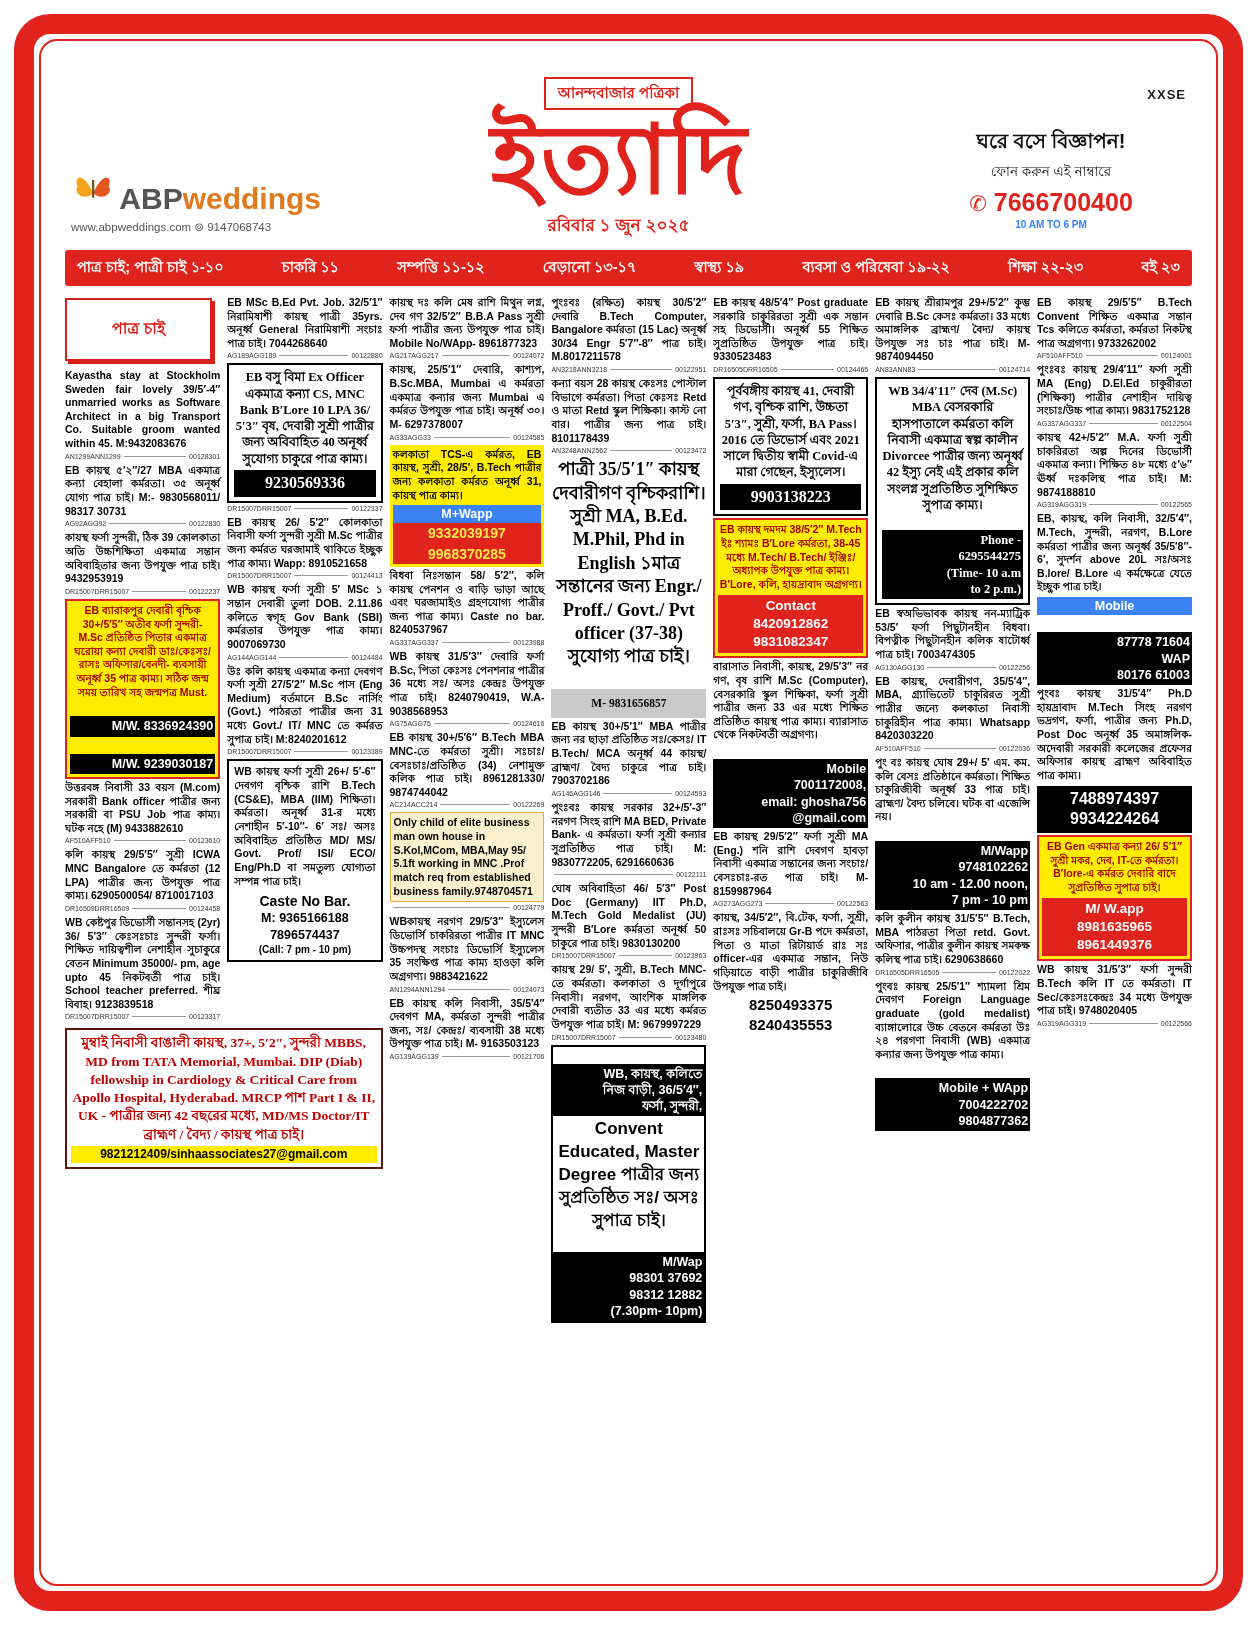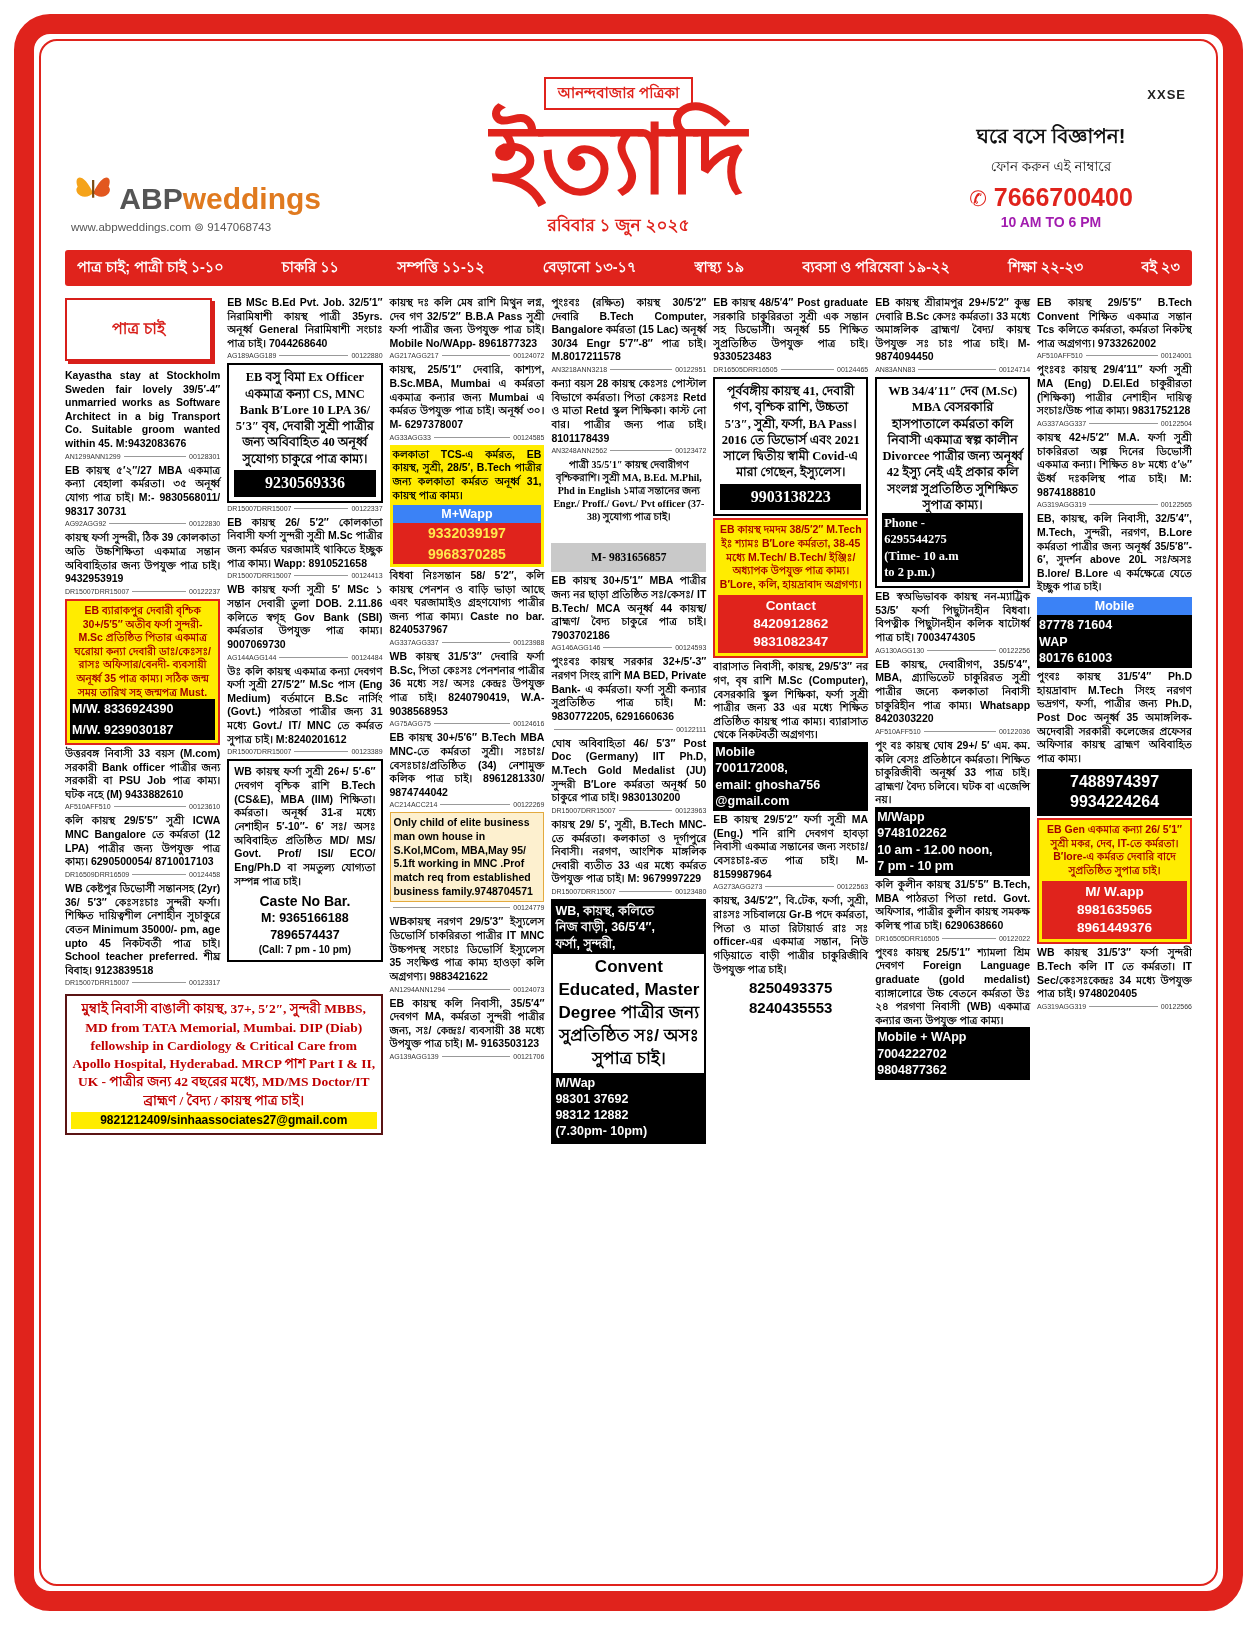--- a/index.html
+++ b/index.html
@@ -18,21 +18,21 @@
   .brand-sub{font-size:11.5px;color:#555;margin-top:6px}
   .masthead{flex:1;text-align:center}
   .paper-tag{display:inline-block;border:2px solid #e0231c;color:#e0231c;font-weight:bold;font-size:15px;padding:2px 12px;margin-bottom:2px}
   .big-title{font-size:96px;font-weight:bold;color:#e0231c;line-height:1.02;font-family:"Liberation Serif","DejaVu Serif",serif}
   .issue-date{color:#e0231c;font-size:17px;font-weight:bold;margin-top:2px}
   .contact{width:270px;text-align:center;padding-bottom:10px}
   .promo1{font-size:20px;font-weight:bold;color:#111}
   .promo2{font-size:13.5px;color:#111;margin:2px 0 4px}
   .hotline{font-size:25px;font-weight:bold;color:#e0231c}
   .hotline .ph-icon{font-size:21px}
-  .hours{font-size:14px;font-weight:bold;color:#a21caf;margin-top:2px}
+  .hours{font-size:10px;font-weight:bold;color:#3b82f6;margin-top:2px}
   
   .navbar{background:#e0231c;color:#fff;display:flex;justify-content:space-between;align-items:center;font-weight:bold;font-size:14.5px;padding:6px 12px;border-radius:3px;margin:6px 0 10px}
   .nav-item{white-space:nowrap}
   
   .cols{display:flex;gap:7px;align-items:flex-start;height:1212px;overflow:hidden}
   .col{flex:1;min-width:0}
   .colgroup{flex:2.05;min-width:0;display:flex;flex-direction:column}
   .colrow{display:flex;gap:7px}
   .colrow .col{flex:1}
   .section-title{border:2px solid #d81f1a;color:#d81f1a;background:#fff;font-weight:bold;font-size:16px;text-align:center;padding:16px 6px;margin:2px 8px 8px 0;box-shadow:3px 3px 0 #d81f1a}
@@ -41,25 +41,25 @@
   .p-text{text-align:justify;font-weight:bold;white-space:pre-line}
   .s-outlined{border:2px solid #000;padding:4px 5px;font-family:"Liberation Serif","DejaVu Serif",serif}
   .s-outlined .p-text{font-size:12.5px;text-align:center;line-height:1.3}
   .s-boxed{border:2px solid #000;padding:4px 5px}
   .s-yellow{background:#ffec00;padding:3px}
   .s-yellowred{background:#ffec00;padding:3px;border:2px solid #e0231c}
   .s-yellowred .p-text{color:#a30000;text-align:center}
   .s-peach{background:#fdf0cf;border:1px solid #e3aa3f;padding:3px}
   .s-peach .p-text{text-align:left}
   .s-feature{font-family:"Liberation Serif","DejaVu Serif",serif}
-  .s-feature .p-text{font-size:10px;text-align:center}
+  .s-feature .p-text{font-size:18px;text-align:center}
   .s-blackwrap{border:2px solid #000}
   .s-mumbai{border:2px solid #5a1414;padding:4px;background:#fff;margin-top:4px}
   .p-redtext{color:#c00000;font-weight:bold;text-align:center;font-size:13.5px;line-height:1.35;font-family:"Liberation Serif","DejaVu Serif",serif}
-  .p-phblack{background:#000;color:#fff;font-weight:bold;text-align:left;font-size:12.5px;padding:2px 2px;margin-top:0;white-space:pre-line;line-height:1.3}
+  .p-phblack{background:#000;color:#fff;font-weight:bold;text-align:right;font-size:12.5px;padding:2px 2px;margin-top:17px;white-space:pre-line;line-height:1.3}
   .p-phblacklg{background:#000;color:#fff;font-weight:bold;text-align:center;font-size:16px;padding:3px 2px;margin-top:3px;white-space:pre-line}
   .p-phred{background:#e0231c;color:#fff;font-weight:bold;text-align:center;font-size:13.5px;padding:2px;margin-top:3px;white-space:pre-line;line-height:1.35}
   .p-redlabel{background:#3b82f6;color:#fff;font-weight:bold;text-align:center;font-size:12.5px;padding:1px;margin-top:3px}
   .p-rednum{background:#e0231c;color:#ffe94d;font-weight:bold;text-align:center;font-size:14px;padding:1px}
   .p-gray{background:#c9c9c9;font-weight:bold;text-align:center;font-size:11.5px;padding:7px;margin-top:20px}
   .p-bigph{font-weight:bold;text-align:center;font-size:15px;white-space:pre-line;margin-top:2px}
   .p-caste{font-weight:bold;text-align:center;font-size:14px;margin-top:4px}
   .p-center{font-weight:bold;text-align:center;font-size:12.5px;white-space:pre-line}
   .p-centerlg{font-weight:bold;text-align:center;font-size:17px;white-space:pre-line;padding:2px;line-height:1.35}
   .p-small{text-align:center;font-size:10px;font-weight:bold}

